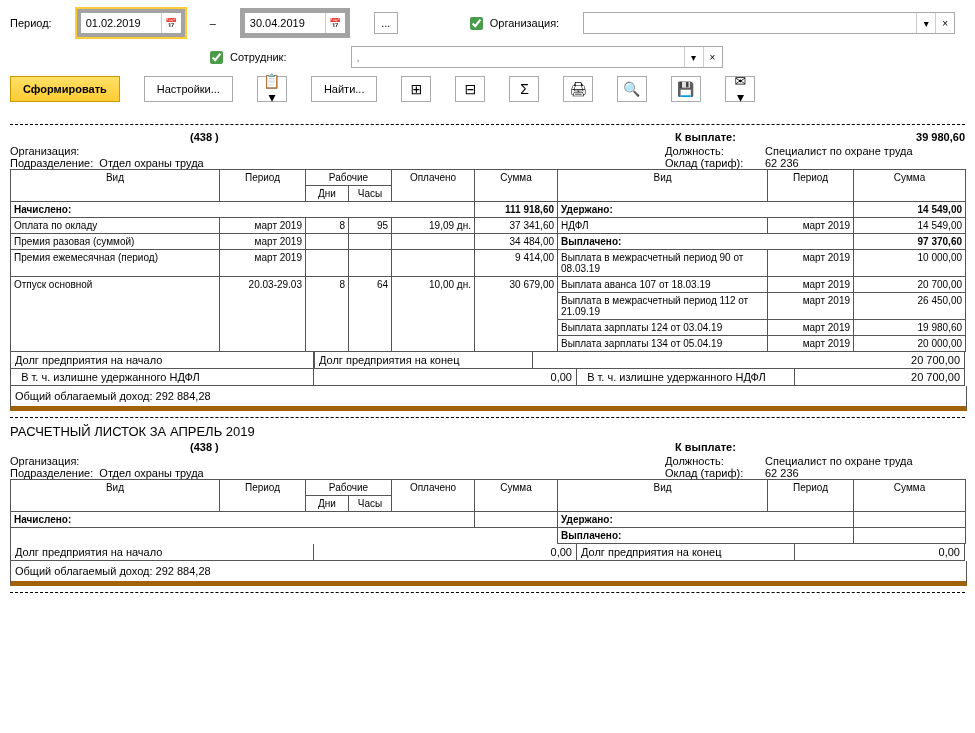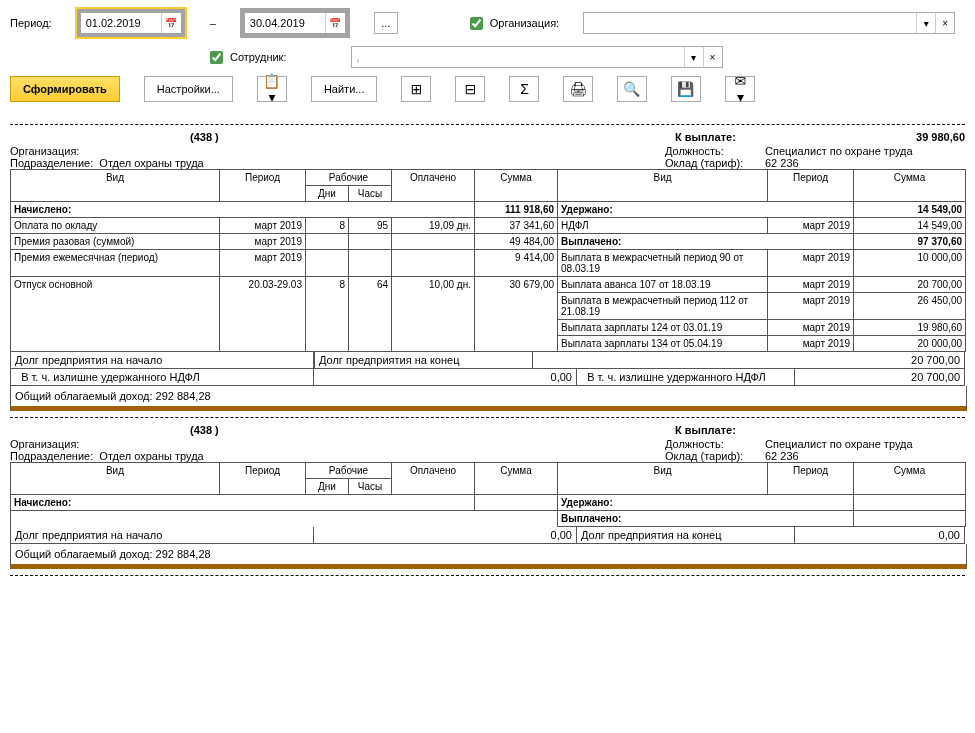--- a/index.html
+++ b/index.html
@@ -162,21 +162,21 @@
   <td>НДФЛ</td>
           <td class="r">март 2019</td>
           <td class="r">14 549,00</td>
 </tr>
 <tr>
   <td>Премия разовая (суммой)</td>
           <td class="r">март 2019</td>
           <td></td>
           <td></td>
           <td></td>
-          <td class="r">49 484,00</td>
+          <td class="r">34 484,00</td>
   <td colspan="2" class="bold">Выплачено:</td>
           <td class="r bold">97 370,60</td>
 </tr>
 <tr>
   <td rowspan="2">Премия ежемесячная (период)</td>
           <td rowspan="2" class="r">март 2019</td>
           <td rowspan="2"></td>
           <td rowspan="2"></td>
           <td rowspan="2"></td>
           <td rowspan="2" class="r">9 414,00</td>
@@ -190,26 +190,26 @@
           <td rowspan="4" class="r">20.03-29.03</td>
           <td rowspan="4" class="r">8</td>
           <td rowspan="4" class="r">64</td>
           <td rowspan="4" class="r">10,00 дн.</td>
           <td rowspan="4" class="r">30 679,00</td>
   <td>Выплата аванса 107 от 18.03.19</td>
           <td class="r">март 2019</td>
           <td class="r">20 700,00</td>
 </tr>
 <tr>
-          <td>Выплата в межрасчетный период 112 от 21.08.19</td>
+          <td>Выплата в межрасчетный период 112 от 21.09.19</td>
           <td class="r">март 2019</td>
           <td class="r">26 450,00</td>
         </tr>
 <tr>
-          <td>Выплата зарплаты 124 от 03.01.19</td>
+          <td>Выплата зарплаты 124 от 03.04.19</td>
           <td class="r">март 2019</td>
           <td class="r">19 980,60</td>
         </tr>
 <tr>
           <td>Выплата зарплаты 134 от 05.04.19</td>
           <td class="r">март 2019</td>
           <td class="r">20 000,00</td>
         </tr>
 </tbody>
     </table>
@@ -222,20 +222,21 @@
 <div class="summary-row">
   <div class="summary-cell sc-label" style="border-left:1px solid #555">&nbsp;&nbsp;<span>В т. ч. излишне удержанного НДФЛ</span></div>
   <div class="summary-cell sc-val1 r">0,00</div>
   <div class="summary-cell sc-label2">&nbsp;&nbsp;<span>В т. ч. излишне удержанного НДФЛ</span></div>
   <div class="summary-cell sc-val2 r" style="border-right:1px solid #555">20 700,00</div>
 </div>
 <div class="total-line" style="border-left:1px solid #555;border-right:1px solid #555;width:947px">Общий облагаемый доход: 292 884,28</div>
 
 <hr class="dashed-hr">
 
+<div class="title">РАСЧЕТНЫЙ ЛИСТОК ЗА АПРЕЛЬ 2019</div>
 <div class="pay-row">
   <div style="width:180px"></div>
   <div class="bold">(438       )</div>
   <div style="flex:1"></div>
   <div class="bold" style="width:290px">К выплате:</div>
 </div>
 <div class="meta-row">
   <div class="meta-left"><span>Организация:</span></div>
   <div class="meta-right">
         <span style="width:90px">Должность:</span>

